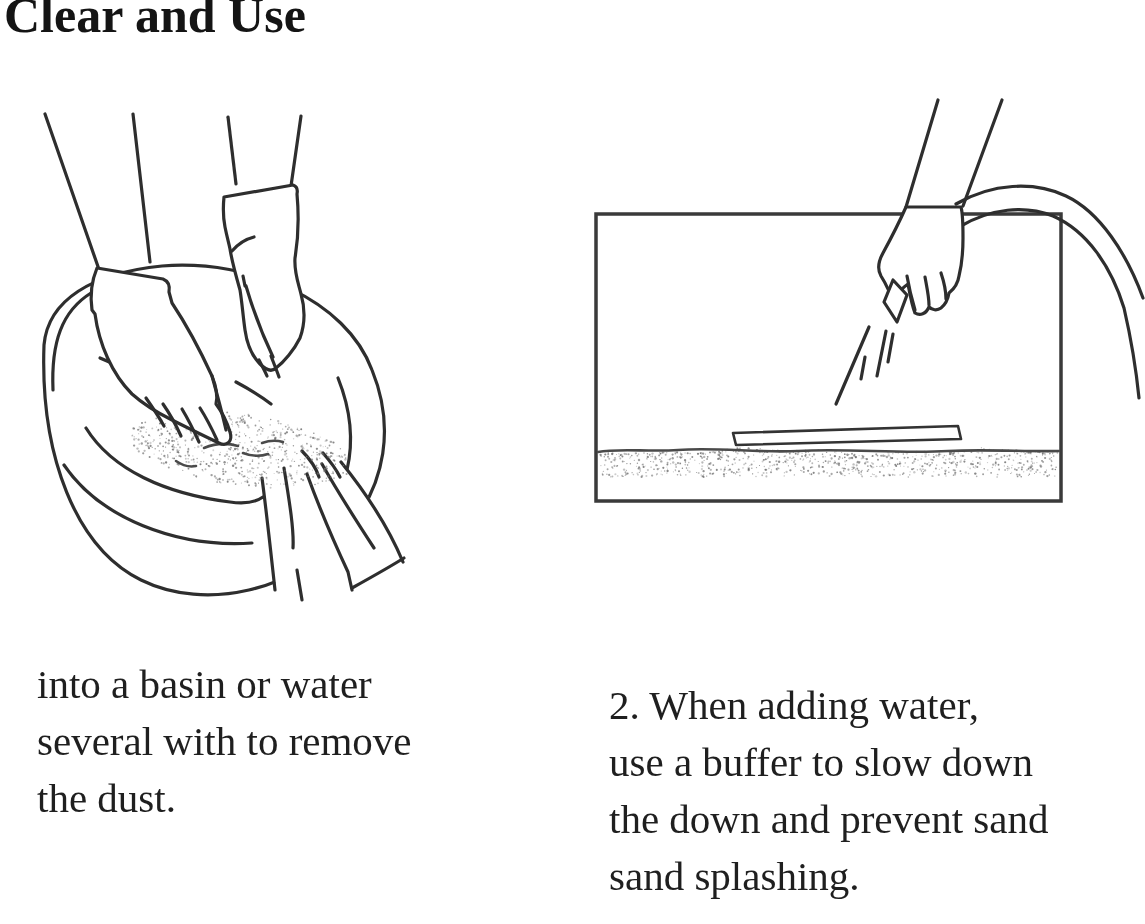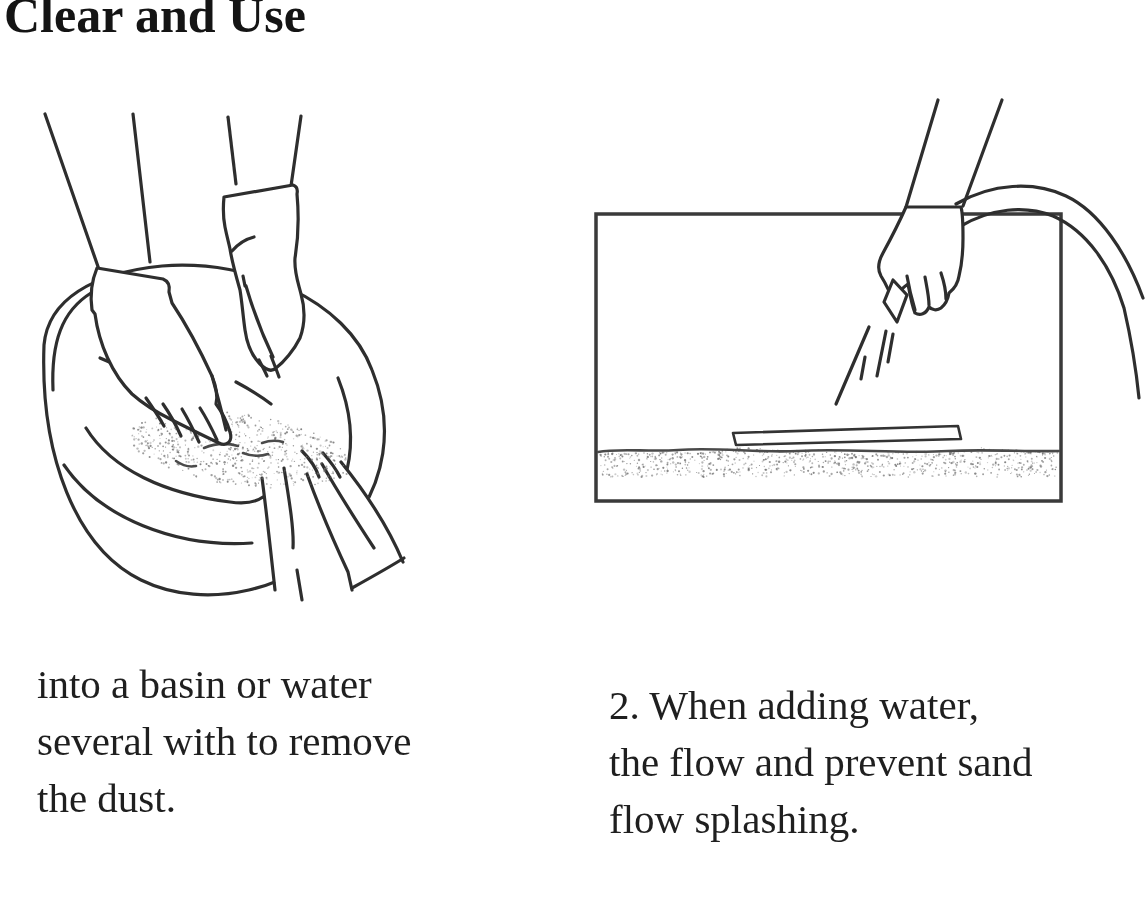--- a/index.html
+++ b/index.html
@@ -1699,17 +1699,18 @@
     </g>
   </svg>
 
   <div class="step step-1">
     <div>into a basin or water</div>
     <div>several with to remove</div>
     <div>the dust.</div>
   </div>
   <div class="step step-2">
     <div>2. When adding water,</div>
-    <div>the flow and prevent sand</div>
-    <div>flow splashing.</div>
+    <div>use a buffer to slow down</div>
+    <div>the down and prevent sand</div>
+    <div>sand splashing.</div>
   </div>
 
 </div>
 
 </body></html>

